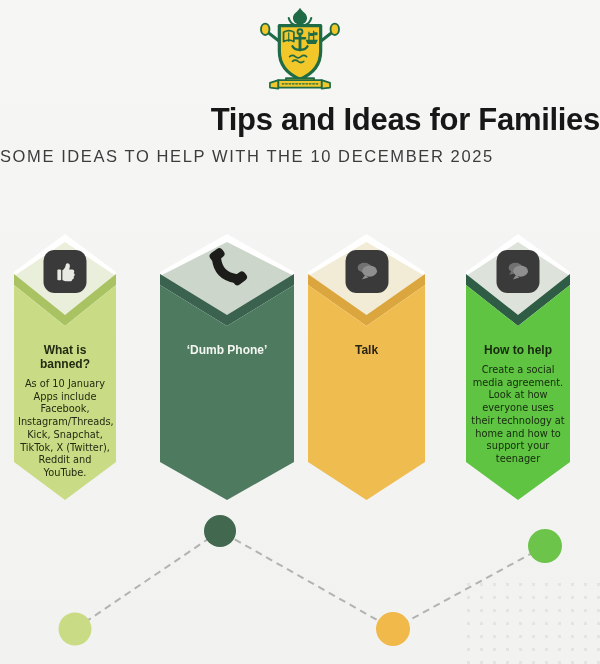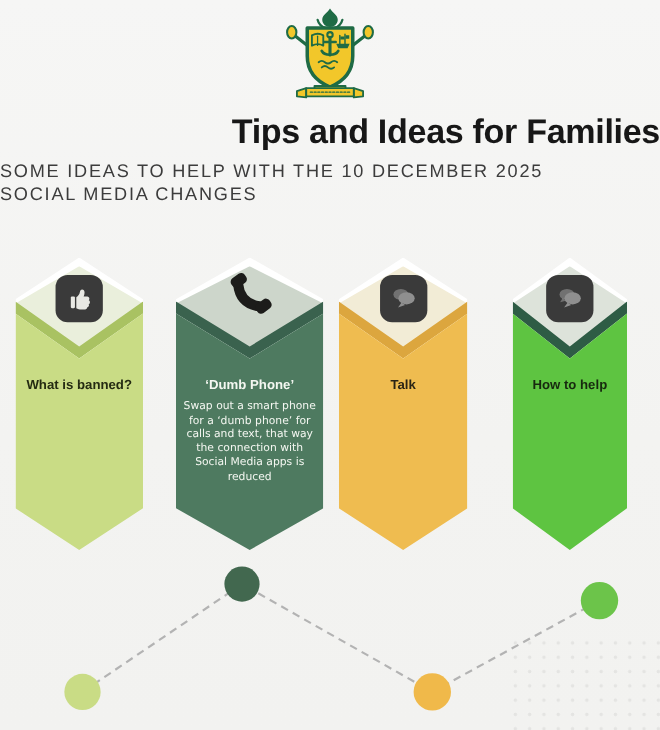--- a/index.html
+++ b/index.html
@@ -80,54 +80,53 @@
       <path d="M35 76h30v4H35z" fill="var(--crest-gold)" stroke="var(--crest-green)" stroke-width="1.8"></path>
       <path d="M18 81l9-3v9l-9-1zM82 81l-9-3v9l9-1z" fill="var(--crest-gold)" stroke="var(--crest-green)" stroke-width="1.8"></path>
       <path d="M27 78h46v8H27z" fill="var(--crest-gold)" stroke="var(--crest-green)" stroke-width="1.8"></path>
       <path d="M31 82h38" stroke="var(--crest-green)" stroke-width="1.2" stroke-dasharray="2 1.6"></path>
     </g>
   </svg>
 
   <div class="main-title">Tips and Ideas for Families</div>
   <div class="subtitle">
     <div>SOME IDEAS TO HELP WITH THE 10 DECEMBER 2025</div>
-    <div>SOCIAL MEDIA CHANGES</div>
   </div>
 
-  <div class="card" style="left: 14px; width: 116px; --body: #c9dc85; --band: #a9c262; --header: #eaefdc; --text: #242b12; --icon_bg: #3a3a3a; --icon_fg: #e9e9e4;">
+  <div class="card" style="left: 14px; width: 102px; --body: #c9dc85; --band: #a9c262; --header: #eaefdc; --text: #242b12; --icon_bg: #3a3a3a; --icon_fg: #e9e9e4;">
     <div class="layer white"></div>
     <div class="layer hdr"></div>
     <div class="layer band"></div>
     <div class="layer bodyshape"></div>
     <div class="iconbox">
       <svg width="30" height="30" viewBox="0 0 48 48">
         <rect x="11" y="20" width="6" height="17" rx="1.6" fill="var(--icon_fg)"></rect>
         <path d="M19 36V21c2.8-1.5 4.6-4.2 5.2-7.6.3-1.9 1.5-3.4 3.2-3.4 2.1 0 3.6 1.8 3.6 4.2 0 2-.5 3.9-1.3 5.8h5.1c1.9 0 3.2 1.4 3.2 3.2 0 .9-.3 1.7-.9 2.3 1.1.5 1.7 1.5 1.7 2.8 0 1.3-.7 2.4-1.8 2.9.2.4.4 1 .4 1.5 0 1.5-1 2.7-2.4 3-.1 1.7-1.5 3.3-3.3 3.3h-5.4c-2.7 0-5.3-.7-7.3-2z" fill="var(--icon_fg)"></path>
       </svg>
     </div>
     <div class="content">
       <p class="card-title">What is banned?</p>
+      <p class="card-body">As of 10 January Apps include Facebook, Instagram/Threads, Kick, Snapchat, TikTok, X (Twitter), Reddit and YouTube.</p>
     </div>
   </div>
 
   <div class="card" style="left: 160px; width: 134px; --body: #4e7a60; --band: #3a624e; --header: #cdd6cb; --text: #f4f7f1; --icon_bg: transparent; --icon_fg: #1c1c1a;">
     <div class="layer white"></div>
     <div class="layer hdr"></div>
     <div class="layer band"></div>
     <div class="layer bodyshape"></div>
     <div class="phone-wrap">
       <svg width="42" height="42" viewBox="0 0 48 48">
         <path d="M12 13 Q14 33 34 36" stroke="var(--icon_fg)" stroke-width="10.5" fill="none" stroke-linecap="round"></path>
         <rect x="4" y="3.5" width="17" height="11.5" rx="4.5" fill="var(--icon_fg)" transform="rotate(-36 12.5 9)"></rect>
         <rect x="30" y="30" width="17" height="11.5" rx="4.5" fill="var(--icon_fg)" transform="rotate(-36 38.5 36)"></rect>
       </svg>
     </div>
     <div class="content">
       <p class="card-title">‘Dumb Phone’</p>
-      <p class="card-body">Swap out a smart phone for a ‘dumb phone’ for calls and text, that way the connection with Social Media apps is reduced</p>
     </div>
   </div>
 
   <div class="card" style="left: 308px; width: 117px; text-decoration: underline; --body: #efbc50; --band: #dca63e; --header: #f2ecd6; --text: #2a2415; --icon_bg: #3a3a3a; --icon_fg: #8f8f8f;">
     <div class="layer white"></div>
     <div class="layer hdr"></div>
     <div class="layer band"></div>
     <div class="layer bodyshape"></div>
     <div class="iconbox">
       <svg width="31" height="31" viewBox="0 0 48 48">
@@ -149,20 +148,21 @@
     <div class="iconbox">
       <svg width="31" height="31" viewBox="0 0 48 48">
         <ellipse cx="20" cy="18" rx="10.5" ry="7.6" fill="var(--icon_fg)" opacity="0.65"></ellipse>
         <path d="M14 23l-3.6 6 8-2z" fill="var(--icon_fg)" opacity="0.65"></path>
         <ellipse cx="28" cy="23.5" rx="11.5" ry="8.6" fill="var(--icon_fg)"></ellipse>
         <path d="M21 29.5l-5 7 10-3.4z" fill="var(--icon_fg)"></path>
       </svg>
     </div>
     <div class="content">
       <p class="card-title">How to help</p>
+      <p class="card-body">Create a social media agreement. Look at how everyone uses their technology at home and how to support your teenager</p>
     </div>
   </div>
 
   <svg class="zigzag" viewBox="0 0 600 164">
     <path d="M75 129 L220 31 L393 129 L545 46" fill="none" stroke-width="2" stroke-dasharray="7 5" stroke="#b3b3b3"></path>
     <circle cx="75" cy="129" r="16.5" fill="#c9dc85"></circle>
     <circle cx="220" cy="31" r="16" fill="#42684f"></circle>
     <circle cx="393" cy="129" r="17" fill="#f0b94a"></circle>
     <circle cx="545" cy="46" r="17" fill="#6cc44a"></circle>
   </svg>

